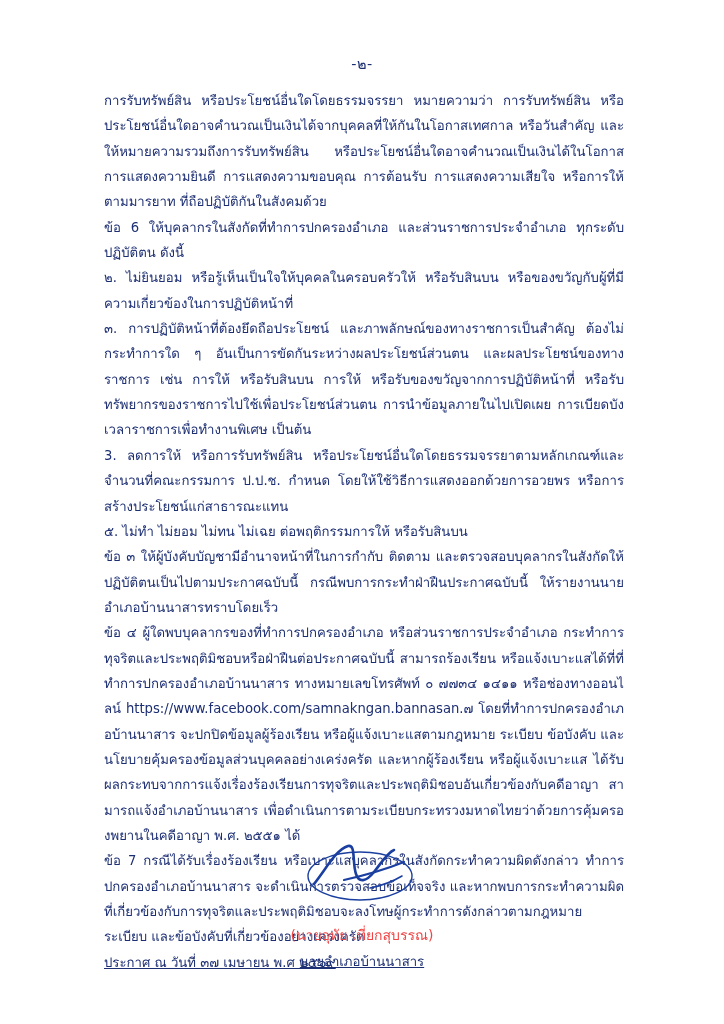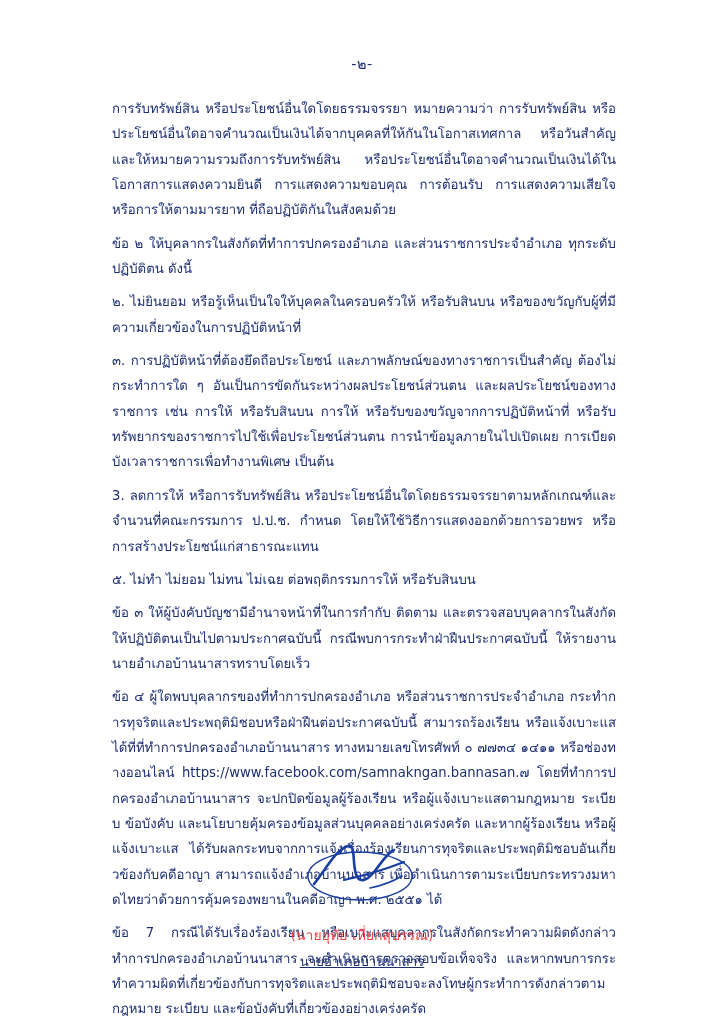--- a/index.html
+++ b/index.html
@@ -32,21 +32,21 @@
     top: 88px;
     left: 104px;
     width: 520px;
     font-size: 13.2px;
     line-height: 1.92;
     color: #1d2f73;
     text-align: justify;
     text-justify: inter-word;
   }
   .body p {
-    margin: 8px;
+    margin: 0;
     text-indent: 0;
   }
   .indent {
     text-indent: 56px;
   }
   .nowrap-url {
     word-break: break-all;
   }
   .announce {
     margin-top: 4px;
@@ -81,21 +81,21 @@
 </style>
 </head>
 <body>
 
 <div class="page">
 
   <div class="page-number">-๒-</div>
 
   <div class="body">
     <p class="indent">การรับทรัพย์สิน หรือประโยชน์อื่นใดโดยธรรมจรรยา หมายความว่า การรับทรัพย์สิน หรือประโยชน์อื่นใดอาจคำนวณเป็นเงินได้จากบุคคลที่ให้กันในโอกาสเทศกาล หรือวันสำคัญ และให้หมายความรวมถึงการรับทรัพย์สิน หรือประโยชน์อื่นใดอาจคำนวณเป็นเงินได้ในโอกาสการแสดงความยินดี การแสดงความขอบคุณ การต้อนรับ การแสดงความเสียใจ หรือการให้ตามมารยาท ที่ถือปฏิบัติกันในสังคมด้วย</p>
-    <p class="indent">ข้อ ๒ ให้บุคลากรในสังกัดที่ทำการปกครองอำเภอ และส่วนราชการประจำอำเภอ ทุกระดับปฏิบัติตน ดังนี้</p>
+    <p class="indent">ข้อ 6 ให้บุคลากรในสังกัดที่ทำการปกครองอำเภอ และส่วนราชการประจำอำเภอ ทุกระดับปฏิบัติตน ดังนี้</p>
     <p class="indent">๒. ไม่ยินยอม หรือรู้เห็นเป็นใจให้บุคคลในครอบครัวให้ หรือรับสินบน หรือของขวัญกับผู้ที่มีความเกี่ยวข้องในการปฏิบัติหน้าที่</p>
     <p class="indent">๓. การปฏิบัติหน้าที่ต้องยึดถือประโยชน์ และภาพลักษณ์ของทางราชการเป็นสำคัญ ต้องไม่กระทำการใด ๆ อันเป็นการขัดกันระหว่างผลประโยชน์ส่วนตน และผลประโยชน์ของทางราชการ เช่น การให้ หรือรับสินบน การให้ หรือรับของขวัญจากการปฏิบัติหน้าที่ หรือรับทรัพยากรของราชการไปใช้เพื่อประโยชน์ส่วนตน การนำข้อมูลภายในไปเปิดเผย การเบียดบังเวลาราชการเพื่อทำงานพิเศษ เป็นต้น</p>
     <p class="indent">3. ลดการให้ หรือการรับทรัพย์สิน หรือประโยชน์อื่นใดโดยธรรมจรรยาตามหลักเกณฑ์และจำนวนที่คณะกรรมการ ป.ป.ช. กำหนด โดยให้ใช้วิธีการแสดงออกด้วยการอวยพร หรือการสร้างประโยชน์แก่สาธารณะแทน</p>
     <p class="indent">๕. ไม่ทำ ไม่ยอม ไม่ทน ไม่เฉย ต่อพฤติกรรมการให้ หรือรับสินบน</p>
     <p class="indent">ข้อ ๓ ให้ผู้บังคับบัญชามีอำนาจหน้าที่ในการกำกับ ติดตาม และตรวจสอบบุคลากรในสังกัดให้ปฏิบัติตนเป็นไปตามประกาศฉบับนี้ กรณีพบการกระทำฝ่าฝืนประกาศฉบับนี้ ให้รายงานนายอำเภอบ้านนาสารทราบโดยเร็ว</p>
     <p class="indent nowrap-url">ข้อ ๔ ผู้ใดพบบุคลากรของที่ทำการปกครองอำเภอ หรือส่วนราชการประจำอำเภอ กระทำการทุจริตและประพฤติมิชอบหรือฝ่าฝืนต่อประกาศฉบับนี้ สามารถร้องเรียน หรือแจ้งเบาะแสได้ที่ที่ทำการปกครองอำเภอบ้านนาสาร ทางหมายเลขโทรศัพท์ ๐ ๗๗๓๔ ๑๔๑๑ หรือช่องทางออนไลน์ https://www.facebook.com/samnakngan.bannasan.๗ โดยที่ทำการปกครองอำเภอบ้านนาสาร จะปกปิดข้อมูลผู้ร้องเรียน หรือผู้แจ้งเบาะแสตามกฎหมาย ระเบียบ ข้อบังคับ และนโยบายคุ้มครองข้อมูลส่วนบุคคลอย่างเคร่งครัด และหากผู้ร้องเรียน หรือผู้แจ้งเบาะแส ได้รับผลกระทบจากการแจ้งเรื่องร้องเรียนการทุจริตและประพฤติมิชอบอันเกี่ยวข้องกับคดีอาญา สามารถแจ้งอำเภอบ้านนาสาร เพื่อดำเนินการตามระเบียบกระทรวงมหาดไทยว่าด้วยการคุ้มครองพยานในคดีอาญา พ.ศ. ๒๕๕๑ ได้</p>
     <p class="indent">ข้อ 7 กรณีได้รับเรื่องร้องเรียน หรือเบาะแสบุคลากรในสังกัดกระทำความผิดดังกล่าว ทำการปกครองอำเภอบ้านนาสาร จะดำเนินการตรวจสอบข้อเท็จจริง และหากพบการกระทำความผิดที่เกี่ยวข้องกับการทุจริตและประพฤติมิชอบจะลงโทษผู้กระทำการดังกล่าวตามกฎหมาย ระเบียบ และข้อบังคับที่เกี่ยวข้องอย่างเคร่งครัด</p>
     <p class="announce">ประกาศ ณ วันที่ ๓๗ เมษายน พ.ศ ๒๕๖๙</p>
   </div>
 

